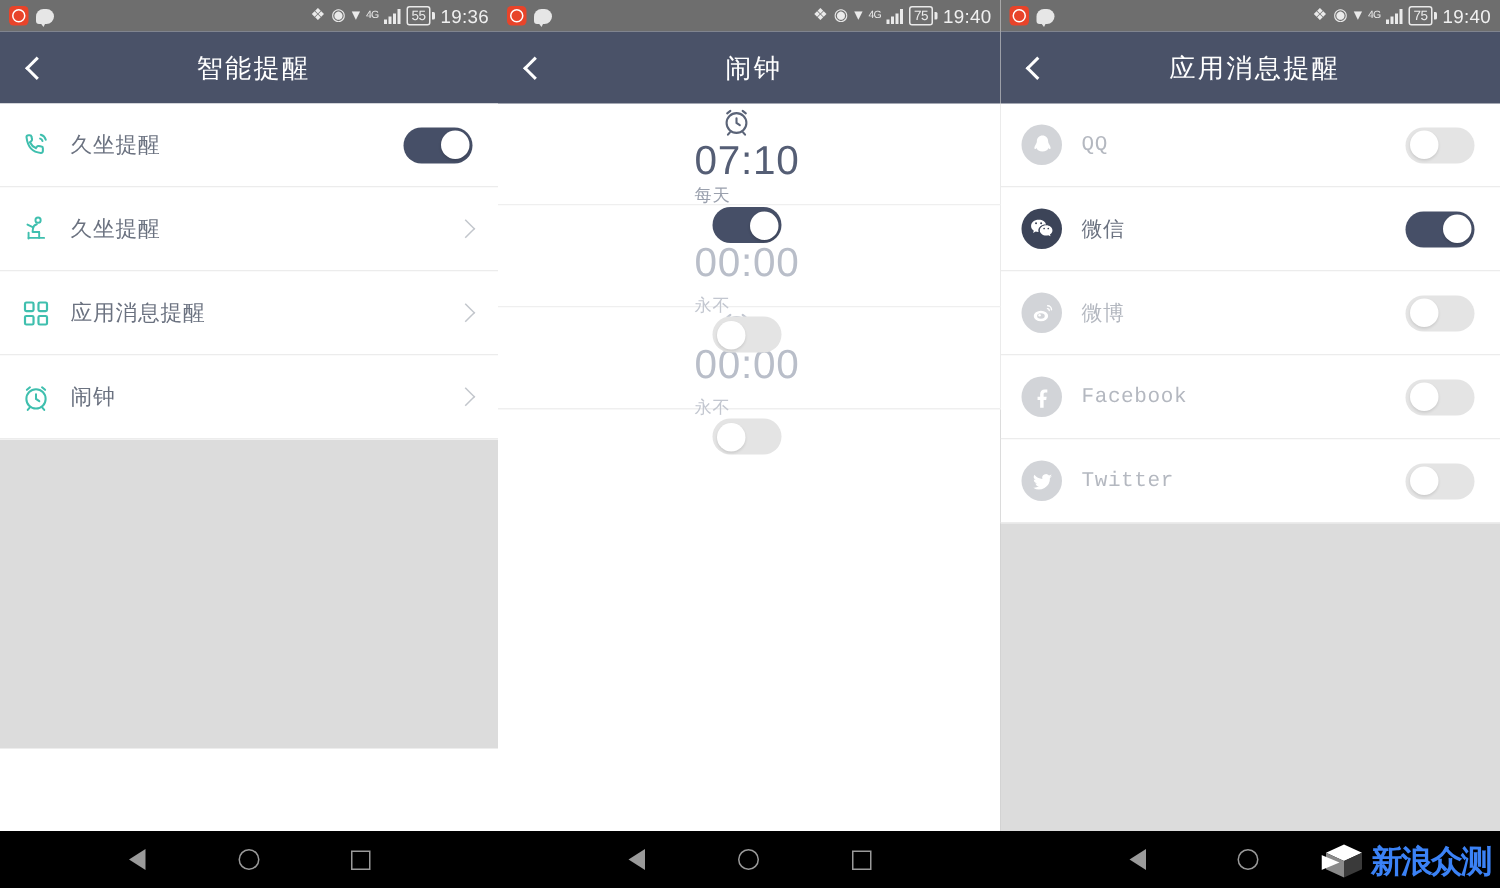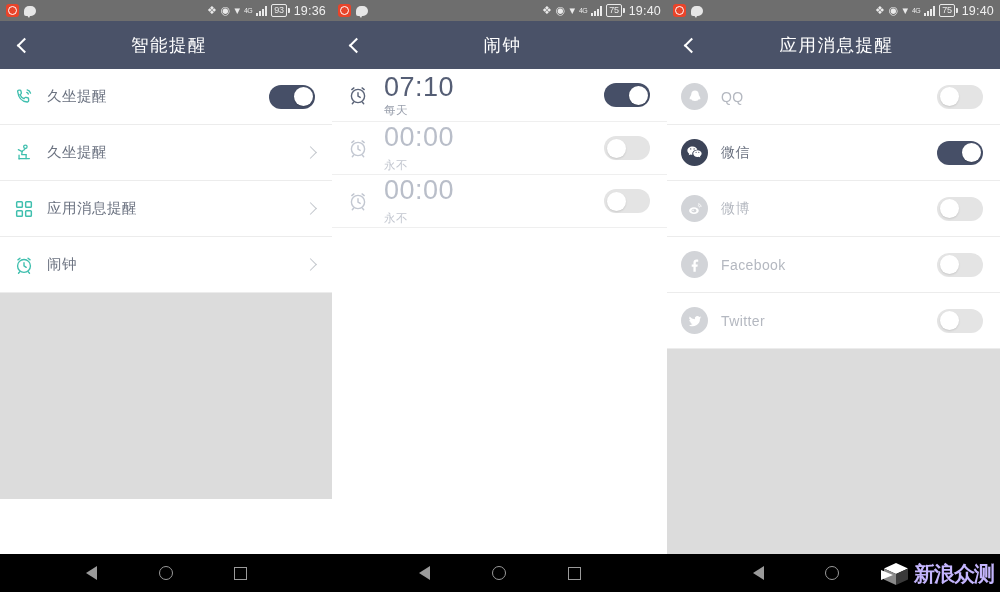--- a/index.html
+++ b/index.html
@@ -147,26 +147,27 @@
   .toggle.on .knob { right: 2.5px; }
   .toggle.off { background: #e4e4e4; }
   .toggle.off .knob { left: 2.5px; box-shadow: 0 1px 2px rgba(0,0,0,0.12); }
 
   
   .lic { width: 22px; height: 22px; flex: none; display: block; }
   .lic svg { width: 22px; height: 22px; display: block; }
 
   
   .alarm-row {
-    height: 53px;
+    height: 68px;
     display: flex;
     align-items: center;
     padding: 0 17px 0 14px;
     border-bottom: 1px solid #efefef;
     background: #fff;
+    flex-direction: column;
   }
   .alarm-ic { width: 24px; height: 24px; flex: none; margin-right: 14px; }
   .alarm-ic svg { width: 24px; height: 24px; display: block; }
   .alarm-text { display: flex; flex-direction: column; justify-content: center; }
   .alarm-time {
     font-size: 27px; line-height: 28px;
     color: #555e75; letter-spacing: 0.5px;
     font-weight: 400;
   }
   .alarm-sub {
@@ -176,20 +177,21 @@
   .alarm-row.disabled .alarm-sub { color: #c3c7d0; margin-top: 7px; }
 
   
   .app-row {
     height: 56px;
     display: flex;
     align-items: center;
     padding: 0 17px 0 14px;
     border-bottom: 1px solid #ececec;
     background: #fff;
+    font-family: Liberation Mono, monospace;
   }
   .app-ic {
     width: 27px; height: 27px; border-radius: 50%;
     flex: none; margin-right: 13px;
     display: flex; align-items: center; justify-content: center;
     overflow: hidden;
   }
   .app-label { font-size: 14px; color: #b4b8c0; letter-spacing: 0.4px; }
   .app-label.active { color: #6b7280; }
 
@@ -225,21 +227,21 @@
   
   .watermark {
     position: absolute;
     right: 6px; bottom: 2px;
     height: 32px;
     display: flex; align-items: center; gap: 3px;
     color: #ffffff;
   }
   .wm-cube { width: 30px; height: 26px; }
   .wm-text {
-    font-size: 21px; font-weight: 700; color: #c4b5fd;
+    font-size: 21px; font-weight: 700; color: #3b82f6;
     letter-spacing: -1px; line-height: 26px;
     font-family: "DejaVu Sans", sans-serif;
   }
 </style>
 </head>
 <body>
 
 <div class="screen">
 
   <div class="panel p1">
@@ -253,21 +255,21 @@
         <span class="sb-glyph">◉</span>
         <span class="sb-glyph">▾</span>
         <span class="sb-4g">4G</span>
         <span class="sb-sig">
             <i></i>
             <i></i>
             <i></i>
             <i></i>
           </span>
         <span class="batt">
-          <span class="body">93</span>
+          <span class="body">55</span>
           <span class="tip"></span>
         </span>
         <span class="sb-time">19:36</span>
       </div>
     </div>
 
     <div class="header">
       <div class="back-btn">
         <span class="chev-left"></span>
       </div>

